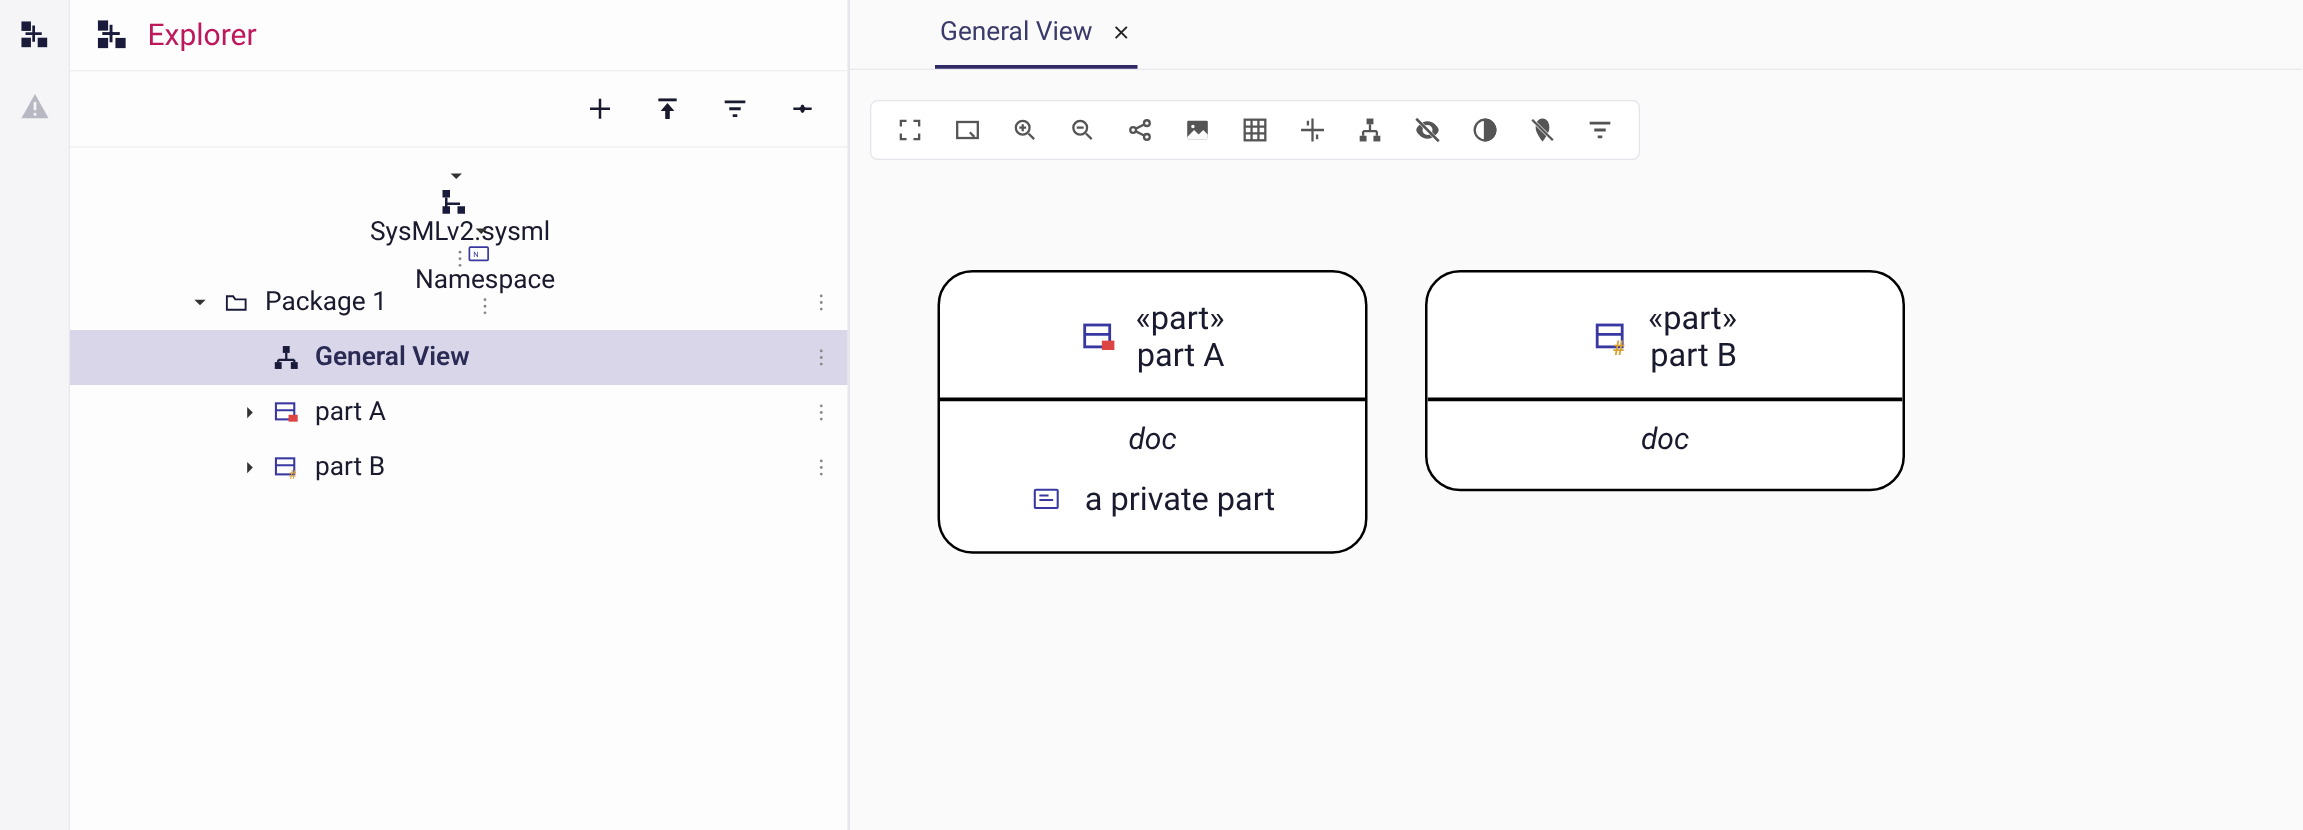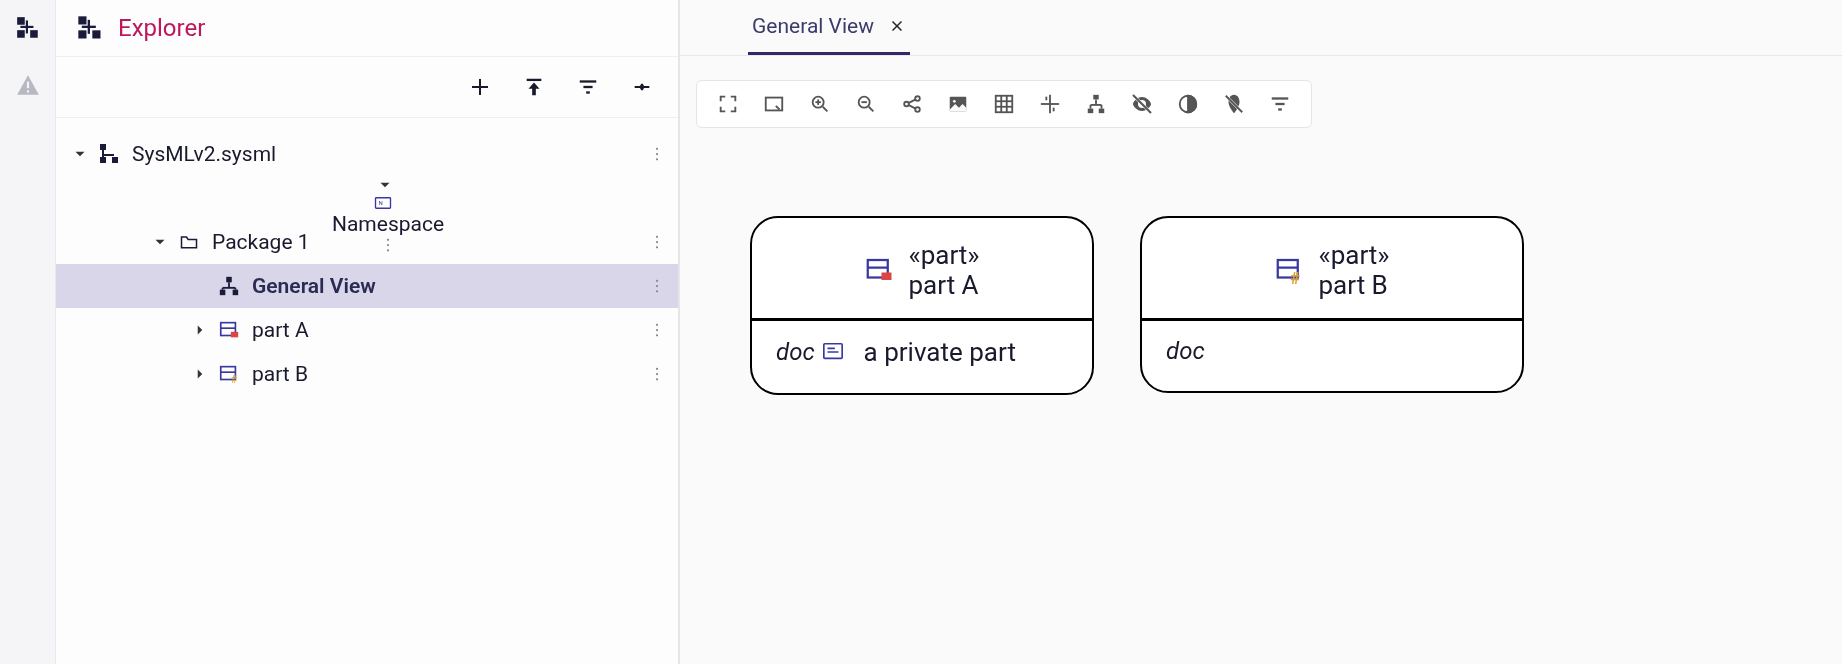--- a/index.html
+++ b/index.html
@@ -113,24 +113,24 @@
   flex-direction: column;
   overflow: hidden;
 }
 .part-header {
   padding: 22px 24px 18px;
   display: flex;
   align-items: center;
   justify-content: center;
   gap: 14px;
 }
-.part-header-text { text-align:left; font-size: 26px; }
+.part-header-text { text-align:right; font-size: 26px; }
 .stereo { display:block; }
 .divider { height: 2.5px; background:#000; }
-.part-body { padding: 16px 24px 26px; display:flex; flex-direction:row; align-items:center; gap:5px;}
+.part-body { padding: 16px 24px 26px; display:flex; flex-direction:column; align-items:center; gap:20px;}
 .doc-label { font-style: italic; font-size: 24px; }
 .doc-row { display:flex; align-items:center; gap:18px; font-size: 26px;}
 svg { display:block; }
 </style>
 </head>
 <body>
 
 <div class="left-rail">
   <div class="rail-icon">
     <svg viewBox="0 0 24 24" width="26" height="26" fill="#1a1a3a">
@@ -186,21 +186,21 @@
     <span class="tb-icon">
       <svg viewBox="0 0 24 24" width="22" height="22" stroke="#1a1a2e" stroke-width="2" fill="none">
           <path d="M4 12 L14 12 M14 12 L11 9 M14 12 L11 15"></path>
           <path d="M20 12 L10 12 M10 12 L13 9 M10 12 L13 15" transform="translate(0,6) scale(1,-1) translate(0,-18)"></path>
         </svg>
     </span>
   </div>
 
   <div class="tree">
 
-    <div class="tree-row" style="padding-left:14px;">
+    <div class="tree-row" style="padding-left:14px;flex-direction:column;">
       <span class="chev">
         <svg viewBox="0 0 24 24" width="18" height="18" fill="#333">
             <path d="M6 9 L12 15 L18 9 Z"></path>
           </svg>
       </span>
       <span class="node-icon">
         <svg viewBox="0 0 24 24" width="24" height="24" fill="#1a1a3a">
             <rect x="3" y="2" width="6" height="6"></rect>
             <rect x="15" y="15" width="6" height="6"></rect>
             <rect x="3" y="15" width="6" height="6"></rect>

